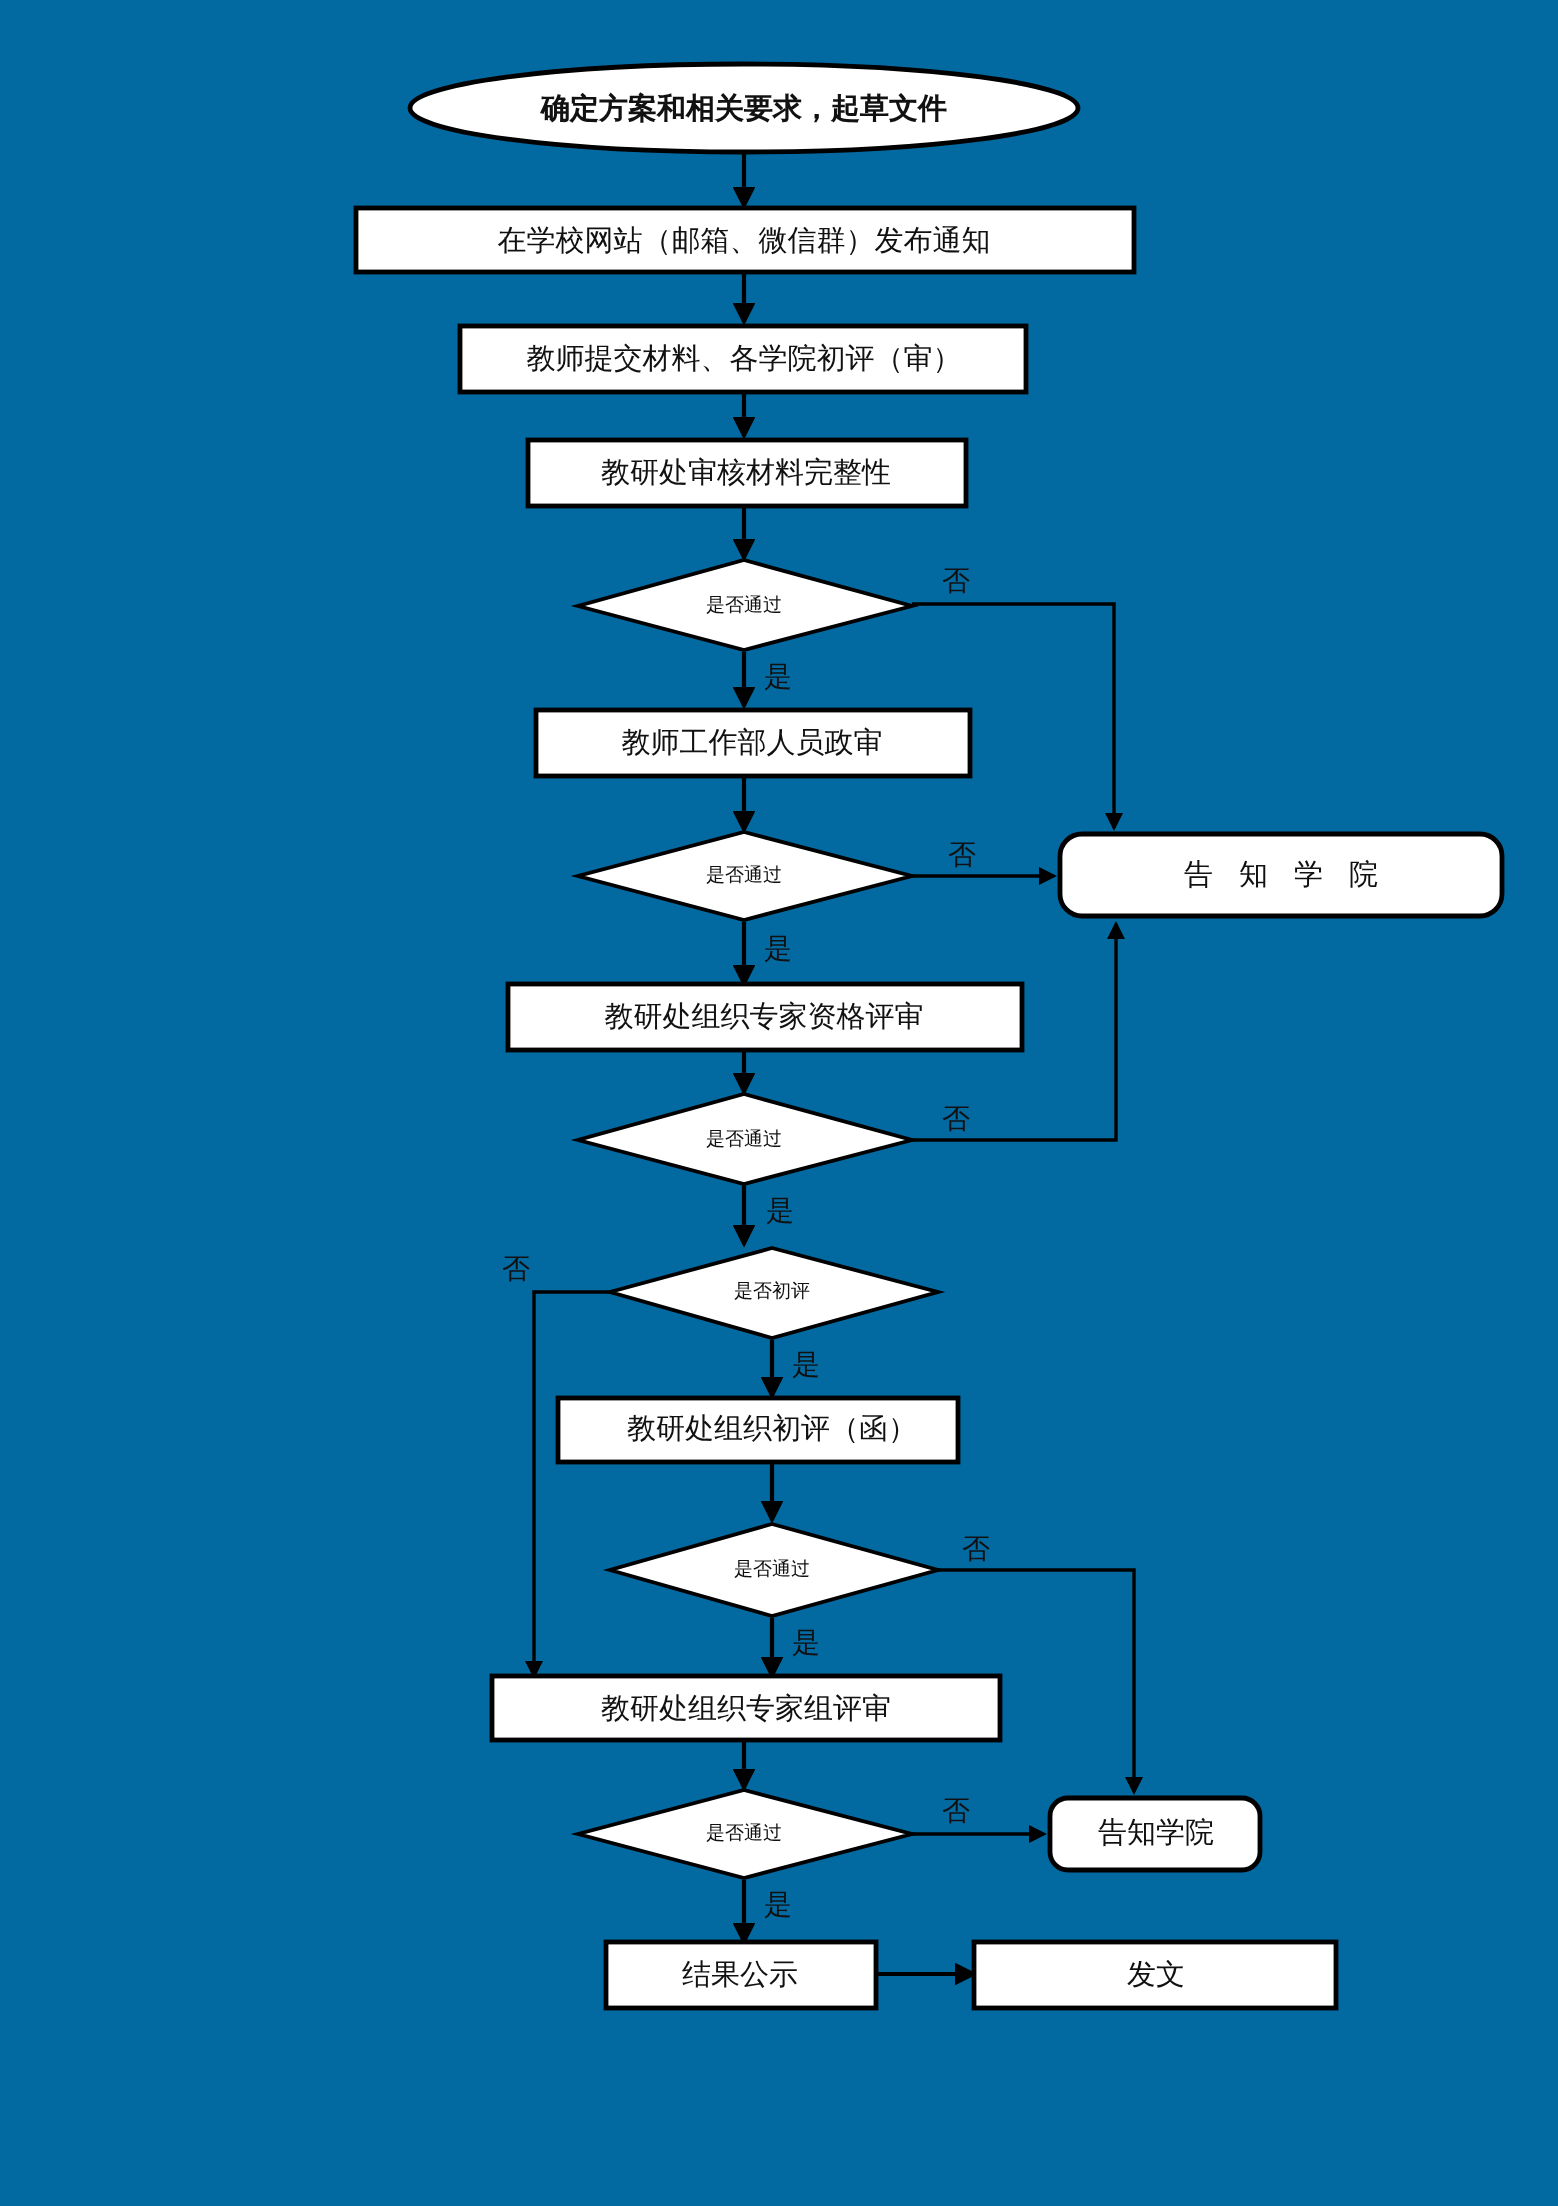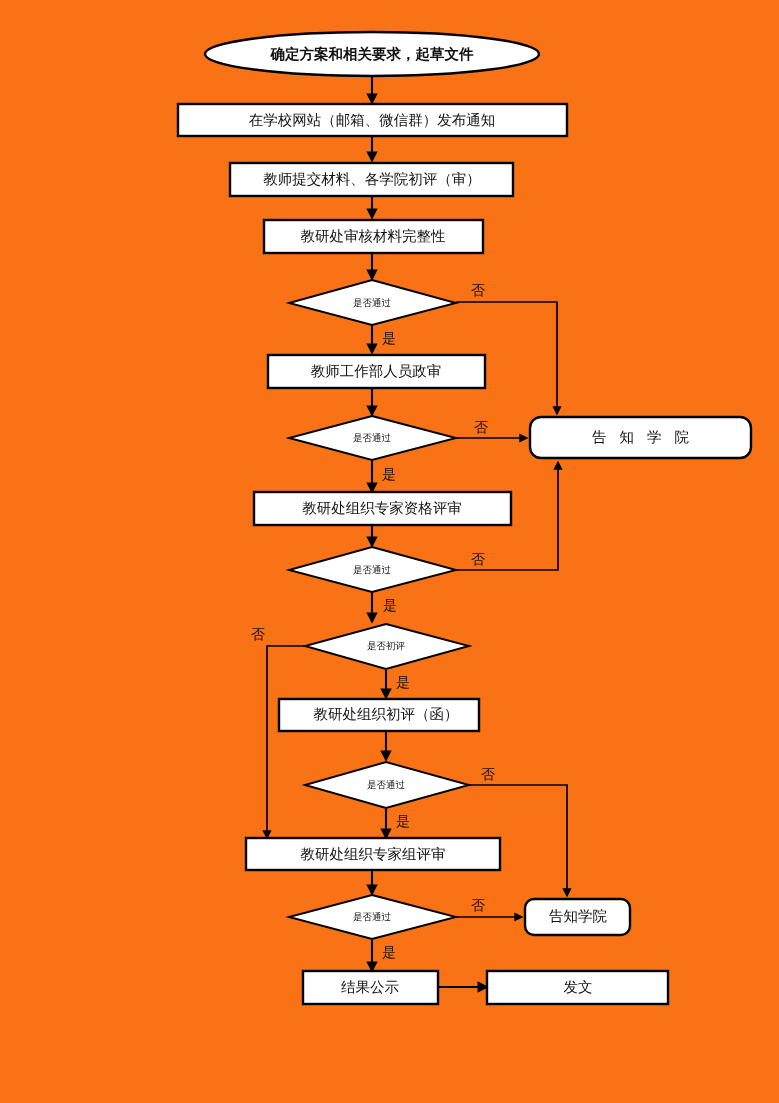--- a/index.html
+++ b/index.html
@@ -10,21 +10,21 @@
   body {
     width: 779px;
     height: 1103px;
     font-family: "DejaVu Sans", "Liberation Sans", sans-serif;
     overflow: hidden;
   }
   #flowchart-root {
     position: relative;
     width: 779px;
     height: 1103px;
-    background: #f97316;
+    background: #0369a1;
   }
   svg#flow-svg {
     position: absolute;
     left: 0;
     top: 0;
     width: 779px;
     height: 1103px;
   }
   .node-shape {
     fill: #ffffff;

